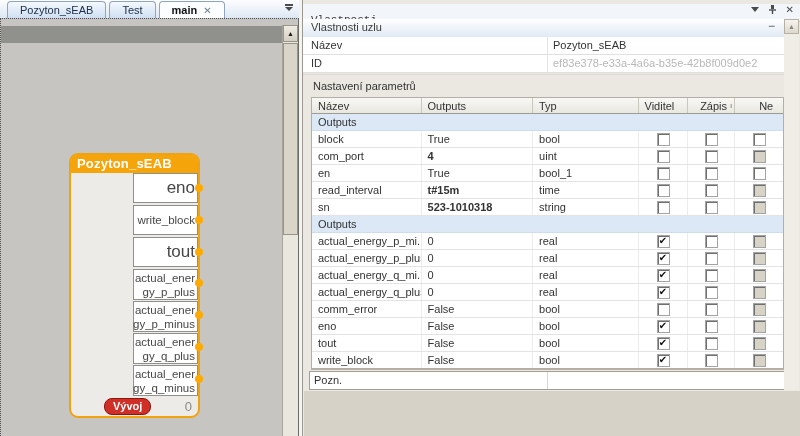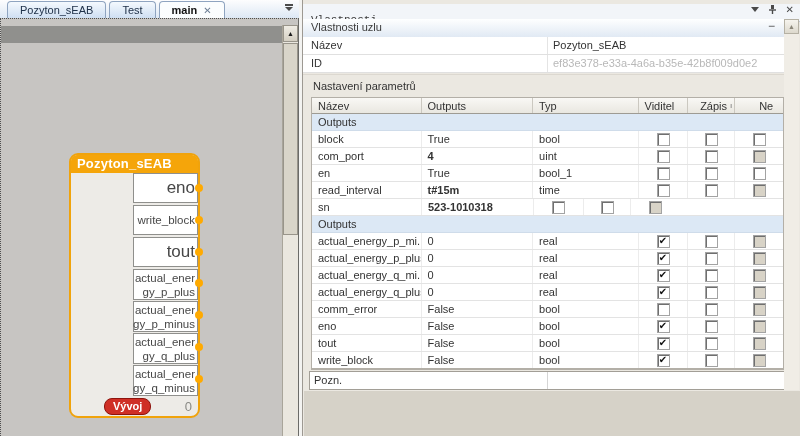--- a/index.html
+++ b/index.html
@@ -289,20 +289,21 @@
             <div class="tc tc-cb tc-cb2">
               <span class="cb"></span>
             </div>
             <div class="tc tc-cb tc-cb3">
               <span class="cb disabled"></span>
             </div>
           </div>
           <div class="trow">
             <div class="tc tc-name">sn</div>
             <div class="tc tc-val bold">523-1010318</div>
+            <div class="tc tc-typ">string</div>
             <div class="tc tc-cb ">
               <span class="cb"></span>
             </div>
             <div class="tc tc-cb tc-cb2">
               <span class="cb"></span>
             </div>
             <div class="tc tc-cb tc-cb3">
               <span class="cb disabled"></span>
             </div>
           </div>

